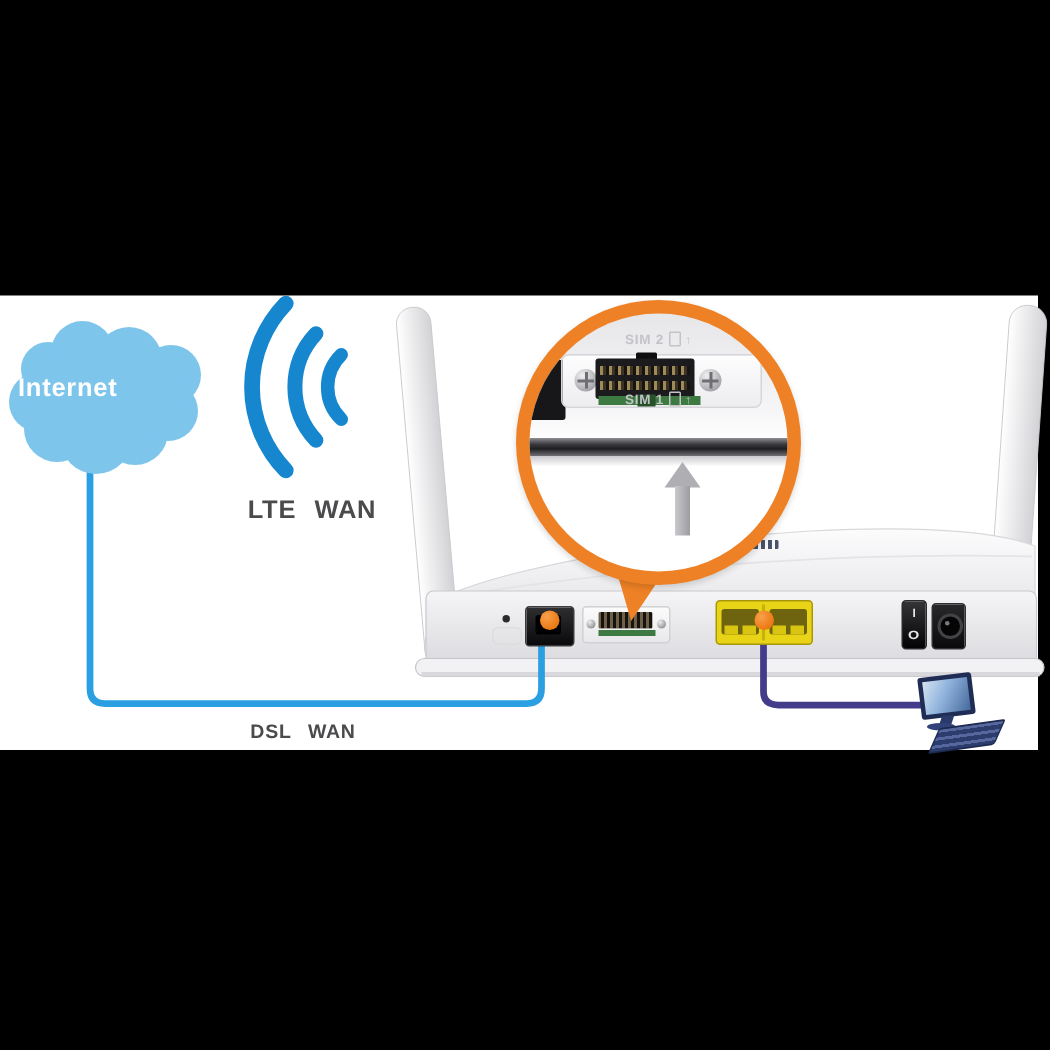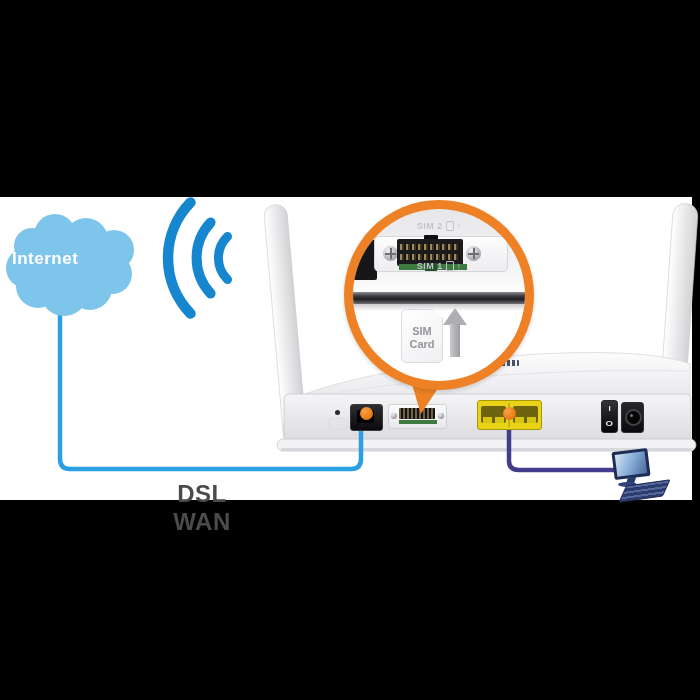--- a/index.html
+++ b/index.html
@@ -19,21 +19,21 @@
     left:12px;top:249px;width:110px;text-align:left;
     color:#fff;font-weight:bold;font-size:17px;letter-spacing:.5px;
   }
 
   
   .wan-label{
     color:#4B4B4D;font-weight:bold;text-align:center;
     letter-spacing:.5px;word-spacing:7px;
   }
   #lte-label{left:156px;top:330px;width:104px;font-size:17px;}
-  #dsl-label{left:146px;top:480px;width:112px;font-size:24px;}
+  #dsl-label{left:146px;top:480px;width:112px;font-size:13px;}
 
   
   .reset-hole{left:335px;top:410px;width:5px;height:5px;border-radius:50%;background:#2A2A2C;}
   .reset-engrave{left:328px;top:418px;width:18px;height:10px;border:1px solid #DDDDE0;border-radius:4px;}
   .dsl-port{
     left:350px;top:404px;width:31px;height:25px;background:linear-gradient(180deg,#2E2E30,#0A0A0C);
     border-radius:3px;border:1px solid #3A3A3C;
   }
   .dsl-port-inner{left:6px;top:5px;width:17px;height:13px;background:#000;border-radius:2px;position:absolute;}
   .sim-plate-sm{
@@ -257,24 +257,21 @@
       </div>
       <div class="abs mag-green"></div>
       <div class="abs mag-chip"></div>
       <div class="abs sim-row" id="sim1-row">
         <span>SIM 1</span>
         <span class="sim-chip-glyph"></span>
         <span class="sim-arrow-glyph">↑</span>
       </div>
       <div class="abs mag-band"></div>
       <div class="abs mag-band-shadow"></div>
-      <div class="abs sim-card">
-        <div>SIM</div>
-        <div>Card</div>
-      </div>
       <div class="abs up-arrow-head"></div>
       <div class="abs up-arrow-shaft"></div>
     </div>
   </div>
 
+  <div class="abs wan-label" id="lte-label">LTE WAN</div>
   <div class="abs wan-label" id="dsl-label">DSL WAN</div>
 
 </div>
 
 </body></html>

